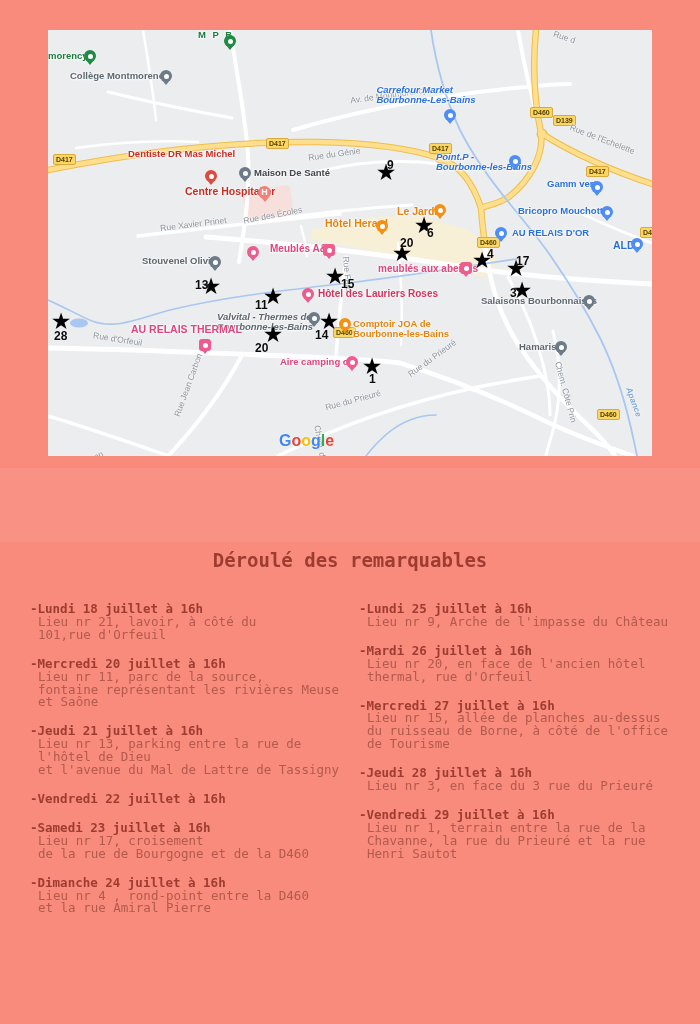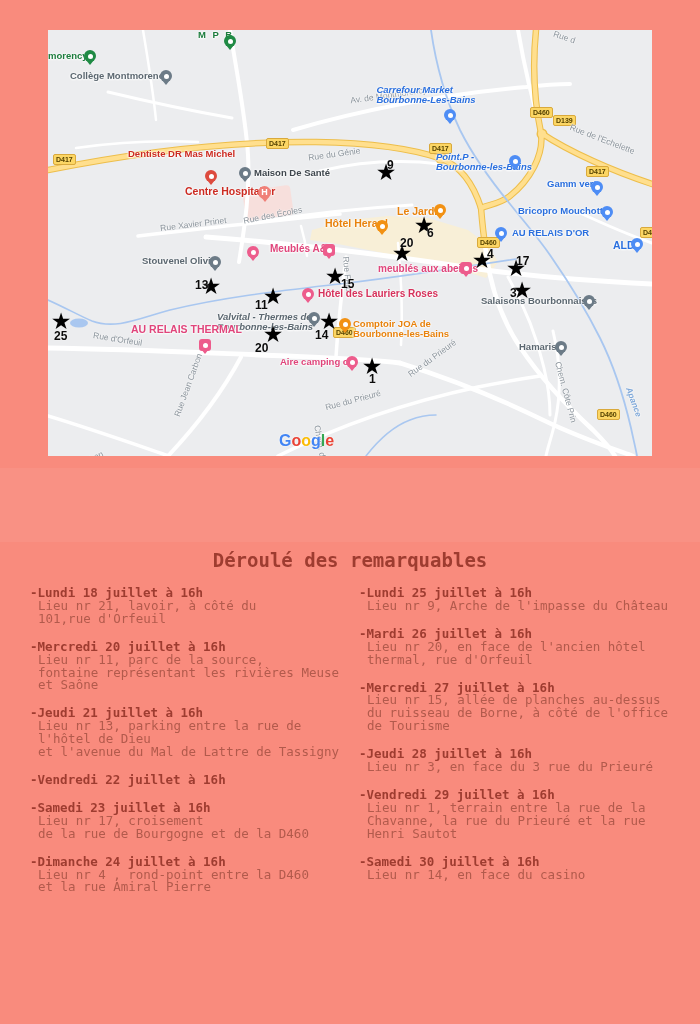--- a/index.html
+++ b/index.html
@@ -42,21 +42,21 @@
   .glogo{position:absolute;font-size:16px;font-weight:bold;letter-spacing:0;line-height:13px;
         text-shadow:0 0 2px #fff;}
 
   
   .title{position:absolute;left:0;top:549px;width:700px;text-align:center;margin:0;
          font-family:"DejaVu Sans Mono",monospace;font-size:19px;font-weight:bold;color:#9E3C30;}
   .col{position:absolute;top:587px;width:332px;font-family:"DejaVu Sans Mono",monospace;
        font-size:12.5px;line-height:12.9px;}
   .col.left{left:30px;}
   .col.right{left:359px;}
-  .event{margin-bottom:15px;}
+  .event{margin-bottom:15px;margin-top:16px;}
   .ev-date{font-weight:bold;color:#9E3C30;}
   .ev-detail{color:#B25A4C;white-space:pre-line;padding-left:8px;}
 </style>
 </head>
 <body>
 
 <div id="app">
 
   <div class="map">
     <svg width="604" height="426" viewBox="0 0 604 426">
@@ -232,21 +232,21 @@
     <div class="star" style="left:281px;top:292px">
         <span class="star-glyph"></span>
         <span class="star-num" style="left:-14px;top:7px">14</span>
       </div>
     <div class="star" style="left:225px;top:305px">
         <span class="star-glyph"></span>
         <span class="star-num" style="left:-18px;top:7px">20</span>
       </div>
     <div class="star" style="left:13px;top:292px">
         <span class="star-glyph"></span>
-        <span class="star-num" style="left:-7px;top:8px">25</span>
+        <span class="star-num" style="left:-7px;top:8px">28</span>
       </div>
     <div class="star" style="left:324px;top:337px">
         <span class="star-glyph"></span>
         <span class="star-num" style="left:-3px;top:6px">1</span>
       </div>
 
     <div class="glogo" style="left:231px;top:404px"><span style="color:#4285F4">G</span><span style="color:#EA4335">o</span><span style="color:#FBBC05">o</span><span style="color:#4285F4">g</span><span style="color:#34A853">l</span><span style="color:#EA4335">e</span></div>
   </div>
 
   <div class="band"></div>
@@ -305,19 +305,15 @@
     <div class="event">
         <div class="ev-date">-Jeudi 28 juillet à 16h</div>
         <div class="ev-detail">Lieu nr 3, en face du 3 rue du Prieuré</div>
       </div>
     <div class="event">
         <div class="ev-date">-Vendredi 29 juillet à 16h</div>
         <div class="ev-detail">Lieu nr 1, terrain entre la rue de la
 Chavanne, la rue du Prieuré et la rue
 Henri Sautot</div>
       </div>
-    <div class="event">
-        <div class="ev-date">-Samedi 30 juillet à 16h</div>
-        <div class="ev-detail">Lieu nr 14, en face du casino</div>
-      </div>
   </div>
 
 </div>
 
 </body></html>

